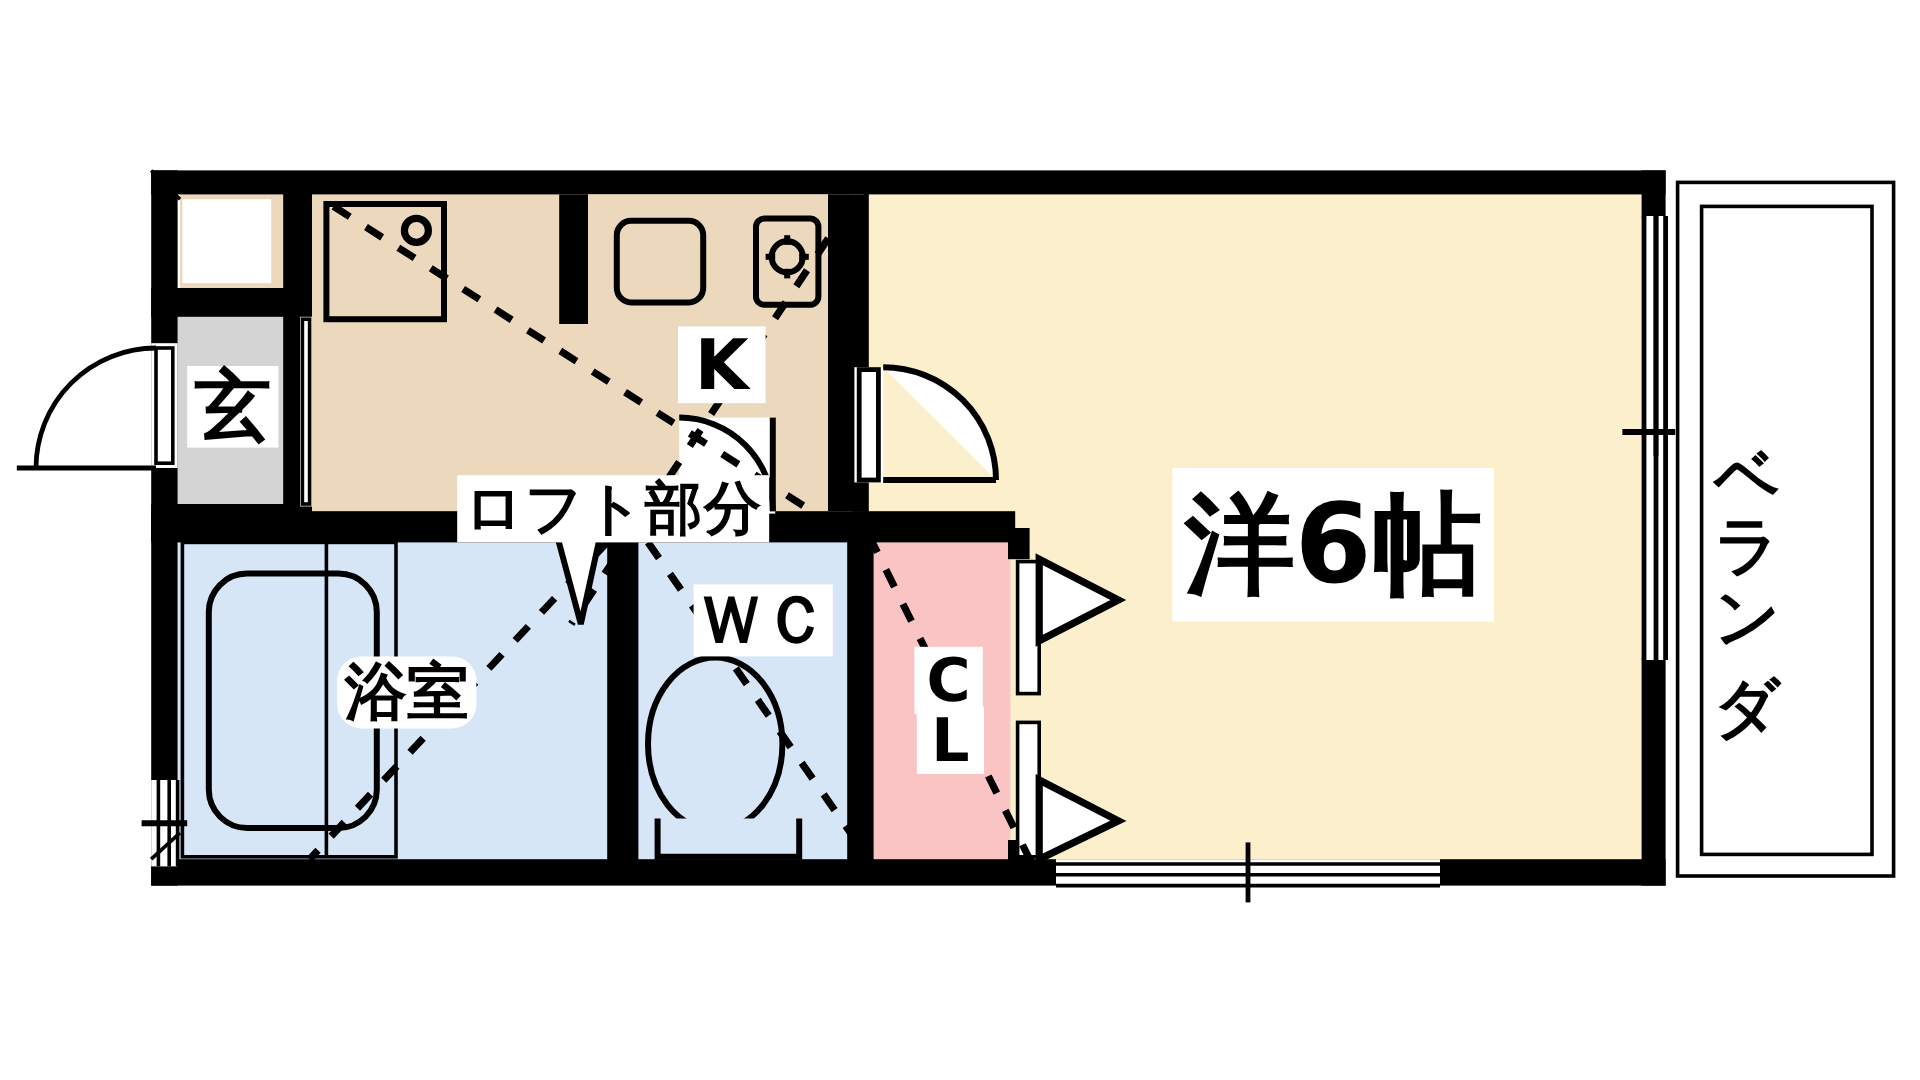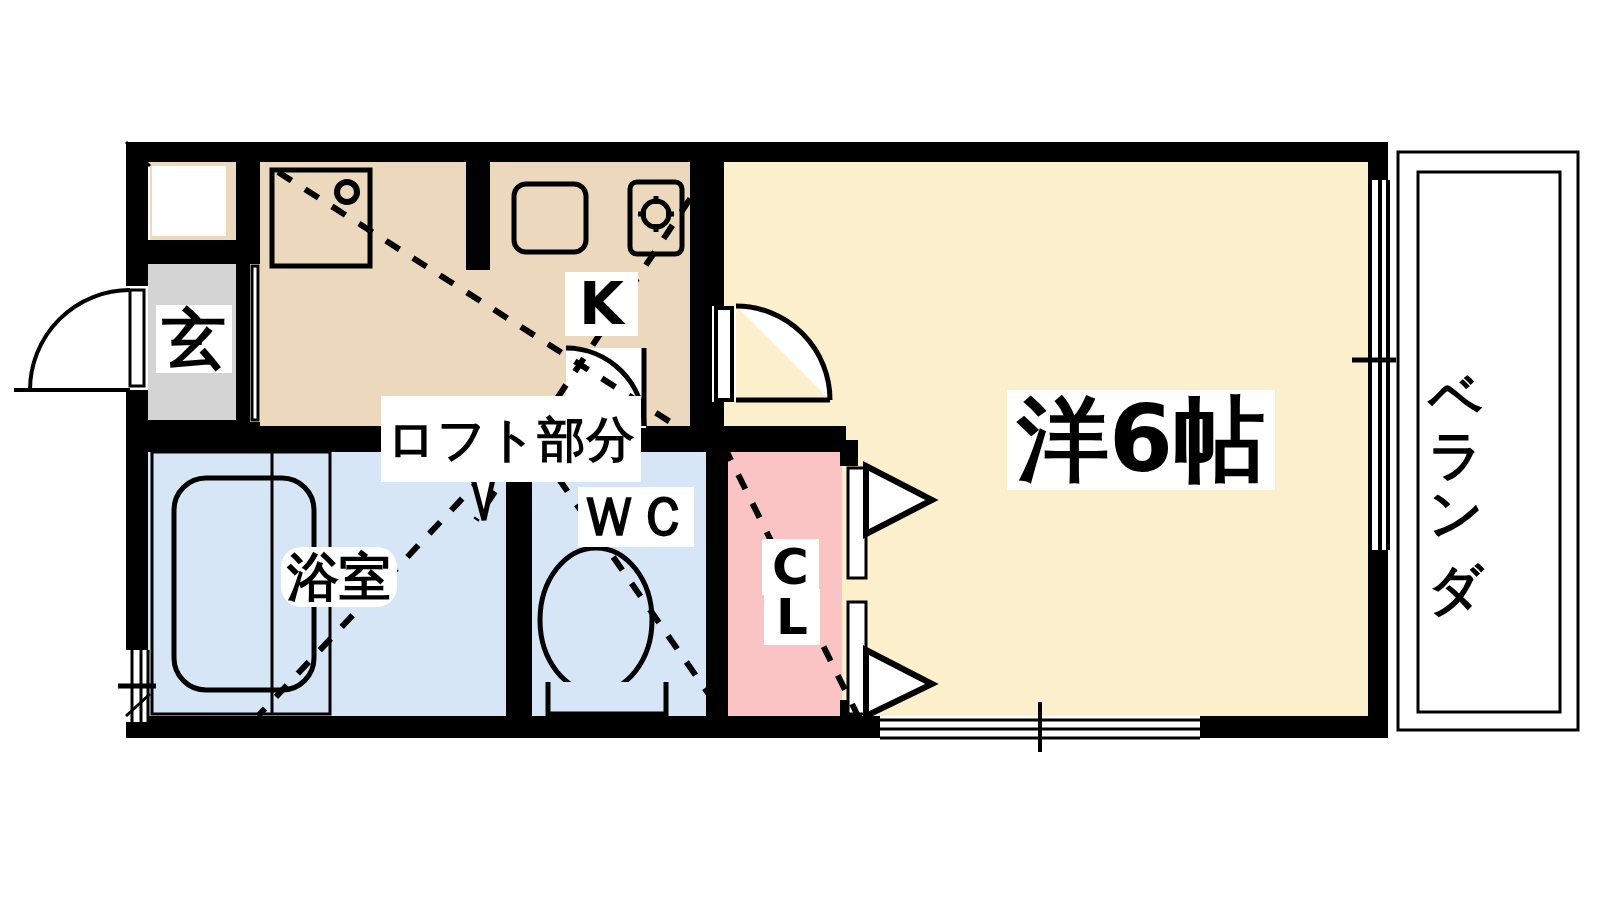--- a/index.html
+++ b/index.html
@@ -183,28 +183,28 @@
     <line x1="236" y1="420" x2="258" y2="442"></line>
     <line x1="126" y1="716" x2="150" y2="694"></line>
   </g>
 
 </svg>
 
 <div class="lbl" style="left:156px;top:305px;font-size:64px;padding:2px 6px;">玄</div>
 
 <div class="lbl" style="left:565px;top:272px;font-size:58px;padding:3px 14px;">K</div>
 
-<div class="lbl" style="left:381px;top:396px;font-size:48px;padding:19px 6px;letter-spacing:1px;">ロフト部分</div>
+<div class="lbl" style="left:381px;top:396px;font-size:48px;padding:4px 6px;letter-spacing:1px;">ロフト部分</div>
 
 <div class="lbl" style="left:281px;top:547px;font-size:52px;padding:4px 6px;border-radius:20px;">浴室</div>
 
 <div class="lbl" style="left:578px;top:487px;font-size:54px;padding:3px 4px;">ＷＣ</div>
 
 <div class="lbl" style="left:762px;top:539px;font-size:50px;padding:3px 10px;">C</div>
 
 <div class="lbl" style="left:764px;top:589px;font-size:50px;padding:3px 12px;">L</div>
 
-<div class="lbl" style="left:1007px;top:390px;font-size:92px;padding:4px 10px;">洋6帖</div>
+<div class="lbl" style="left:977px;top:390px;font-size:92px;padding:18px 10px;">洋6帖</div>
 
 <div class="lbl" style="left:1425px;top:330px;font-size:54px;padding:6px 4px;
             writing-mode:vertical-rl;text-orientation:upright;">ベランダ</div>
 
 </div>
 
 </body></html>

